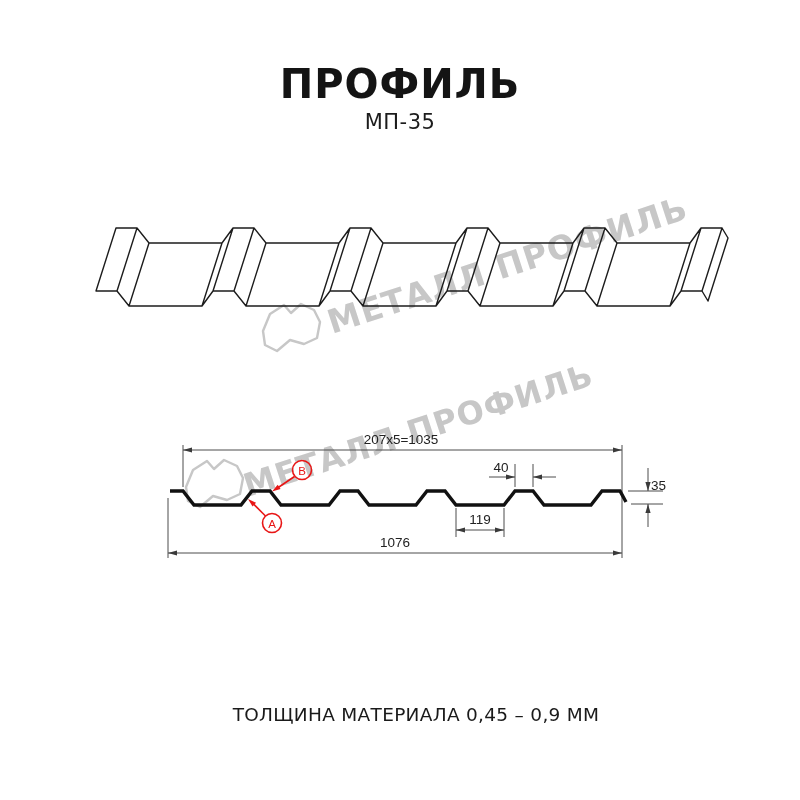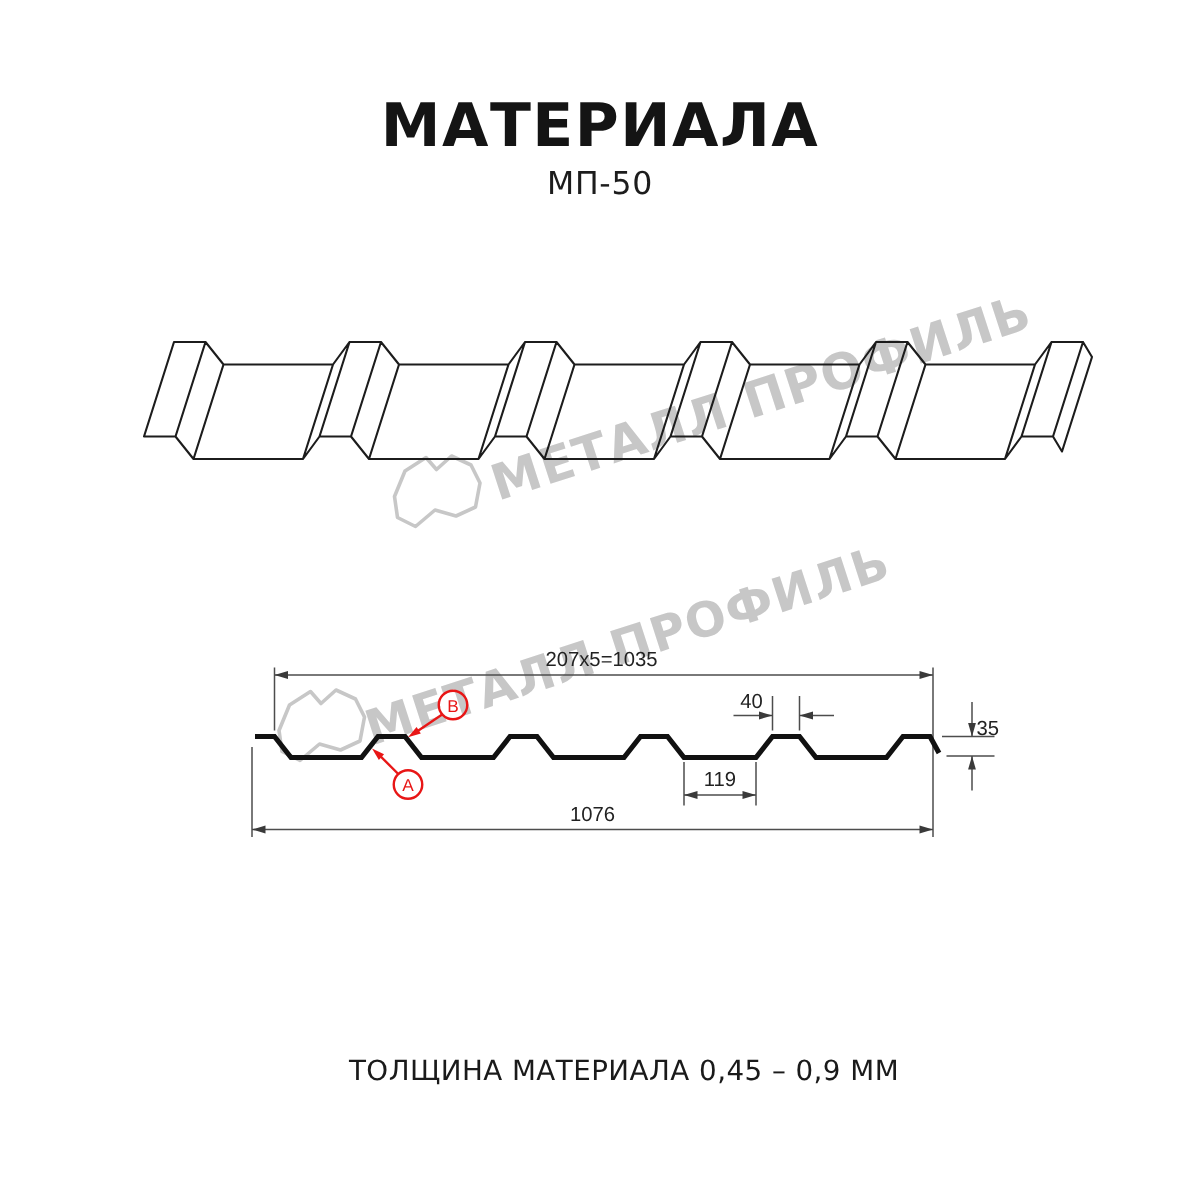--- a/index.html
+++ b/index.html
@@ -29,22 +29,22 @@
   .dimarrow{fill:#3a3a3a;stroke:none;}
   .dimtext{font-family:"Liberation Sans", sans-serif;font-size:13.5px;fill:#222222;}
   .wm-text{font-family:"DejaVu Sans", sans-serif;font-weight:bold;letter-spacing:1px;}
   .wm-logo{fill:none;stroke-width:2.4;stroke-linejoin:round;}
   .redline{stroke-width:1.6;fill:none;}
   .redtext{font-family:"Liberation Sans", sans-serif;font-size:11.5px;text-anchor:middle;}
 </style>
 </head>
 <body>
 
-<div class="page-title">МАТЕРИАЛА</div>
-<div class="page-subtitle">МП-50</div>
+<div class="page-title">ПРОФИЛЬ</div>
+<div class="page-subtitle">МП-35</div>
 
 <svg id="drawing" width="800" height="800" viewBox="0 0 800 800" xmlns="http://www.w3.org/2000/svg">
 
   <g>
     <path class="wm-logo" stroke="#c7c7c7" d="M263,331 L270,314 L284,305 L291,313 L301,304 L314,310 L320,322 L317,338 L304,344 L290,340 L277,351 L265,345 Z"></path>
     <text class="wm-text" font-size="33" fill="#c7c7c7" transform="translate(332,334) rotate(-18)">МЕТАЛЛ ПРОФИЛЬ</text>
   </g>
 
   <g>
     <path class="edge" d="

